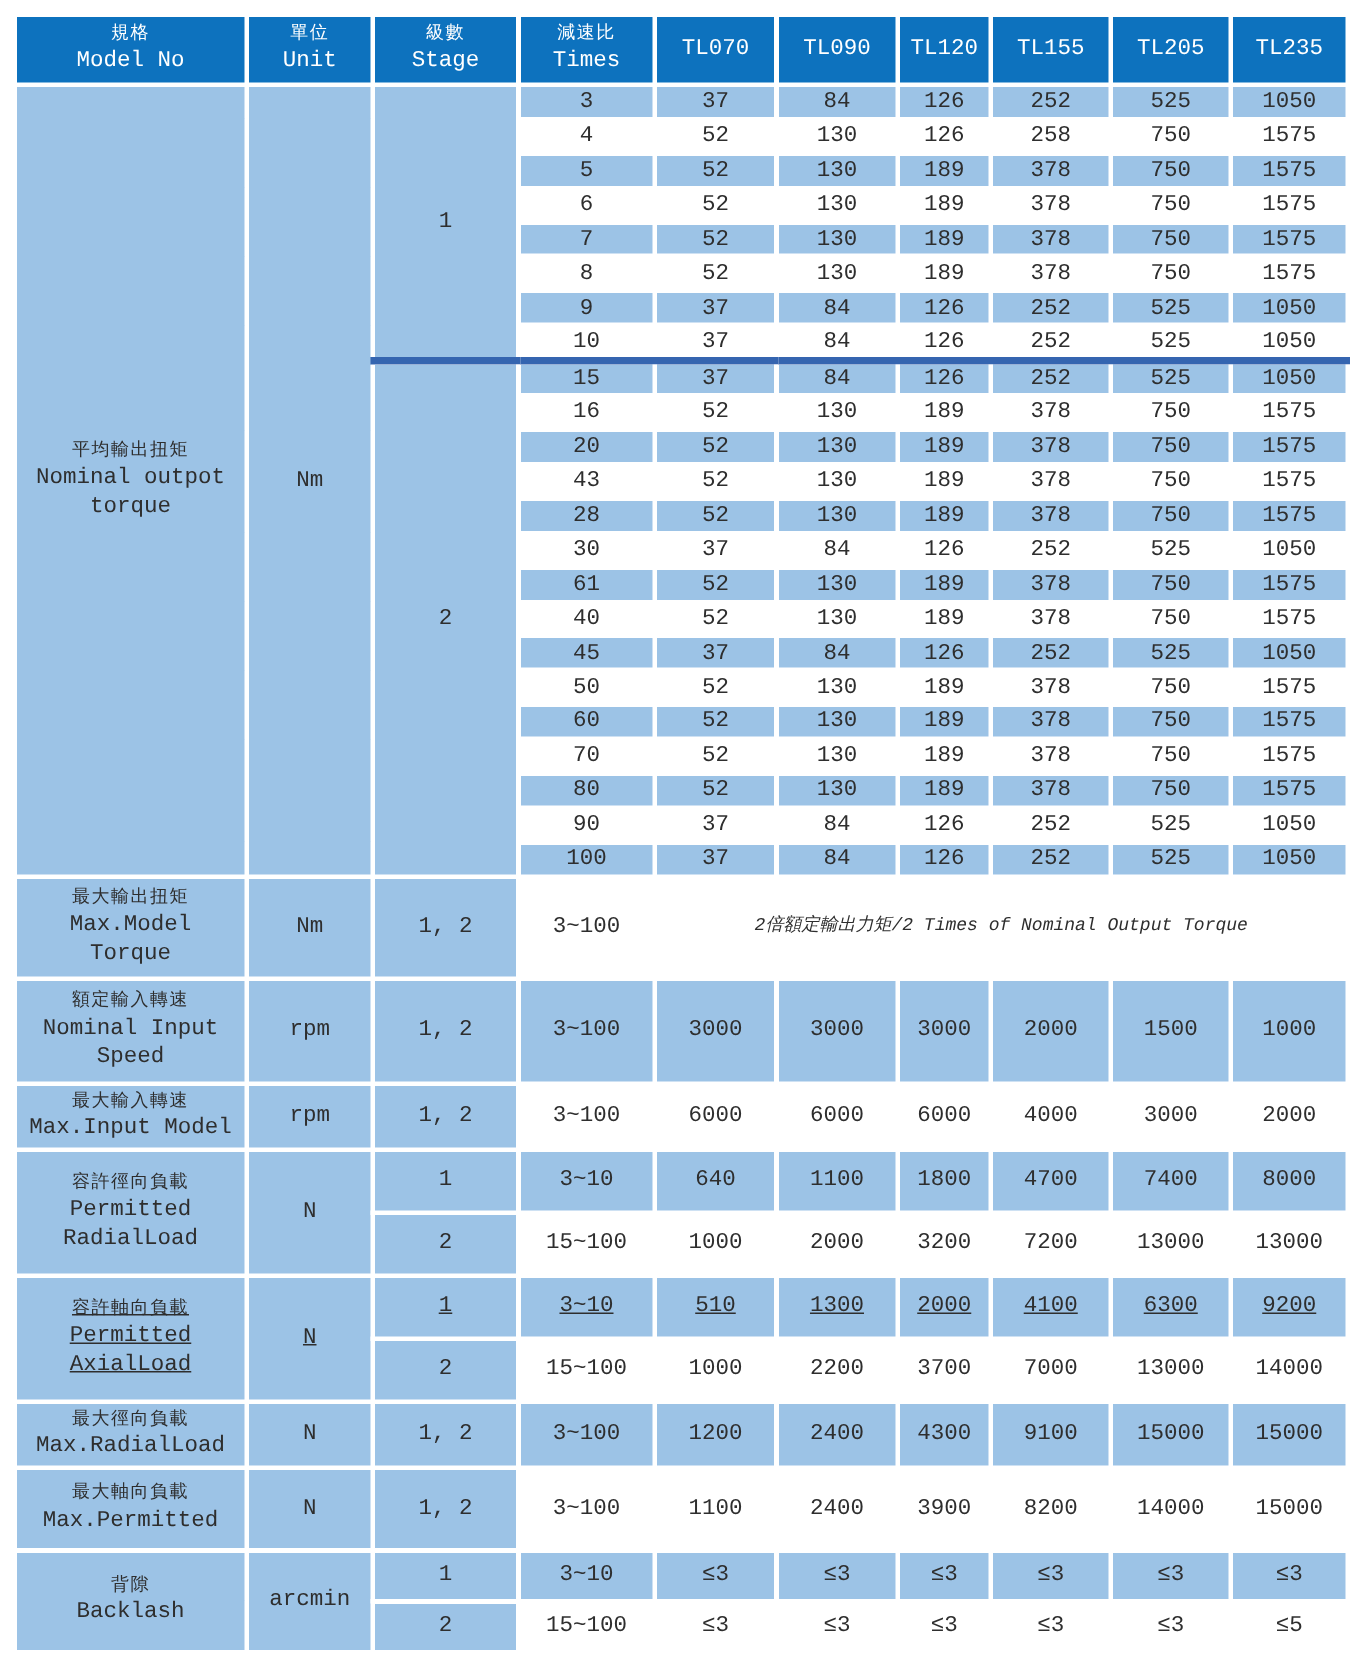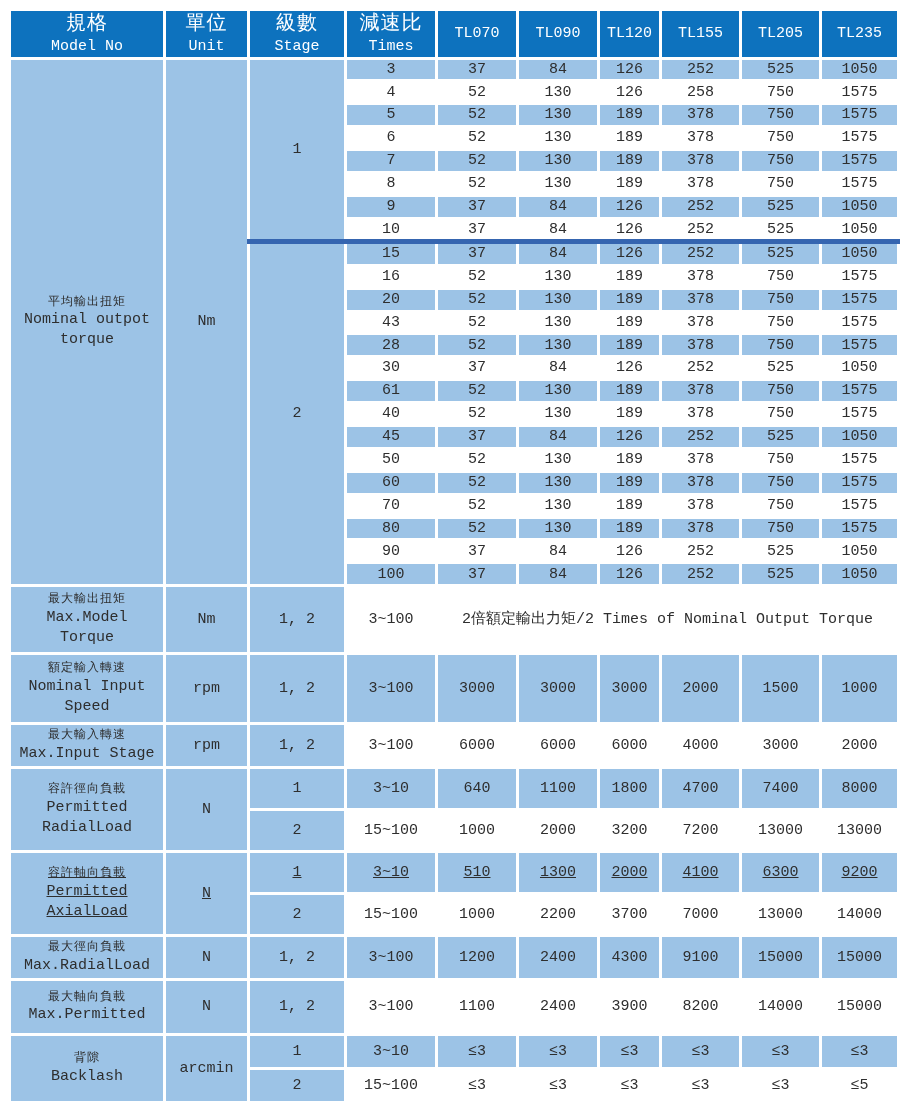--- a/index.html
+++ b/index.html
@@ -15,29 +15,29 @@
   th,td{
     border:3px solid #ffffff;
     text-align:center;vertical-align:middle;
     padding:0;font-size:15px;line-height:1.3;
     overflow:hidden;word-break:break-word;
   }
   thead th{
     background:#0d72be;color:#ffffff;height:44px;
     font-weight:normal;font-size:15px;
   }
-  thead th .zh-line{font-size:20px;}
+  thead th .zh-line{font-size:12px;}
   td.shade{background:#9cc3e6;}
   td.plain{background:#ffffff;}
   tr.ratio-row{height:22.9px;}
   tr.ratio-row td{font-size:15px;}
   td.sep{border-bottom:5px solid #3565b0;}
   td.label-cell{font-size:15px;}
   .zh-line{font-size:12px;letter-spacing:1px;}
-  td.span-note{font-size:15px;letter-spacing:0;}
+  td.span-note{font-size:12px;letter-spacing:0;font-style:italic;}
 </style>
 </head>
 <body>
 
 <div class="page">
   <table class="spec">
     <colgroup>
       <col style="width:155px">
         <col style="width:84px">
         <col style="width:97px">
@@ -314,21 +314,21 @@
           <td class="shade">3000</td>
           <td class="shade">3000</td>
           <td class="shade">3000</td>
           <td class="shade">2000</td>
           <td class="shade">1500</td>
           <td class="shade">1000</td>
         </tr>
         <tr style="height: 44px;">
           <td class="shade label-cell" rowspan="1">
             <div class="zh-line">最大輸入轉速</div>
-            <div>Max.Input Stage</div>
+            <div>Max.Input Model</div>
           </td>
           <td class="shade" rowspan="1">rpm</td>
           <td class="shade">1, 2</td>
           <td class="plain">3~100</td>
           <td class="plain">6000</td>
           <td class="plain">6000</td>
           <td class="plain">6000</td>
           <td class="plain">4000</td>
           <td class="plain">3000</td>
           <td class="plain">2000</td>

